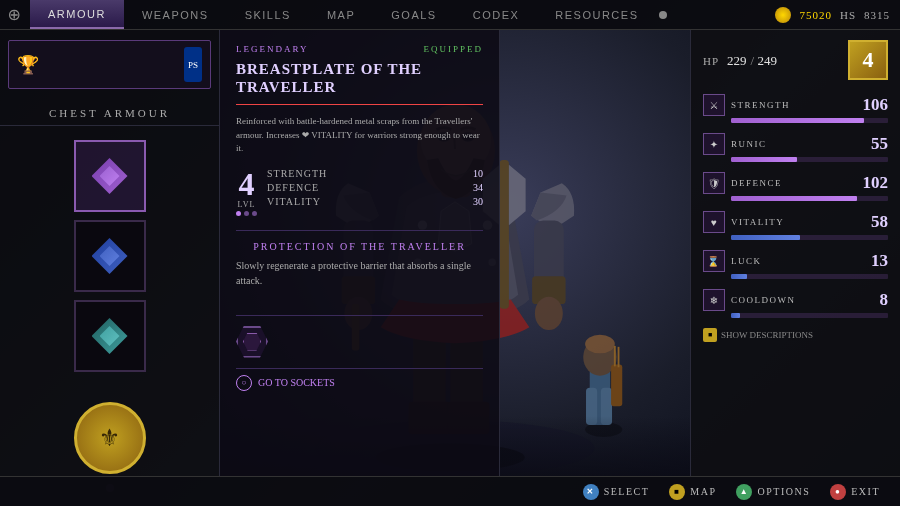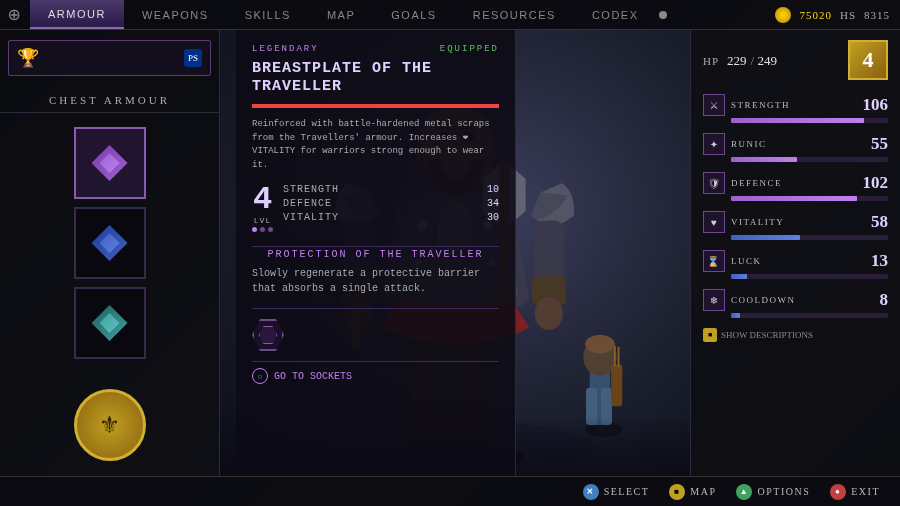--- a/index.html
+++ b/index.html
@@ -112,21 +112,21 @@
       color: #ccc;
       line-height: 1.4;
     }
     .trophy-earned {
       color: #fff;
       font-size: 11px;
       font-weight: bold;
     }
     .ps-icon {
       width: 18px;
-      height: 18px;
+      height: 35px;
       background: #003087;
       border-radius: 3px;
       display: flex;
       align-items: center;
       justify-content: center;
       font-size: 9px;
       color: white;
       margin-left: auto;
     }
     .panel-title {
@@ -212,48 +212,47 @@
       cursor: pointer;
     }
     .medallion-inner {
       font-size: 24px;
       color: rgba(20,10,0,0.8);
     }
 
     
     .center-panel {
       position: absolute;
-      left: 236px;
+      left: 220px;
       top: 30px;
       width: 280px;
       bottom: 30px;
       background: rgba(12,10,20,0.88);
       z-index: 5;
       border-right: 1px solid #2a2a3a;
       padding: 14px 16px;
-      font-family: Liberation Mono, monospace;
     }
     .item-quality {
       display: flex;
       justify-content: space-between;
       font-size: 9px;
       letter-spacing: 2px;
       color: #aaa;
       margin-bottom: 6px;
     }
     .item-quality .legendary { color: #c080f0; }
     .item-quality .equipped { color: #60c060; margin-left: 19px; }
     .item-name {
       font-size: 15px;
       letter-spacing: 1px;
       color: #e0d0ff;
       font-weight: bold;
       margin-bottom: 10px;
       line-height: 1.2;
-      border-bottom: 4px solid #ef4444;
+      border-bottom: 1px solid #ef4444;
       padding-bottom: 8px;
     }
     .item-desc {
       font-size: 9px;
       color: #aaa;
       line-height: 1.5;
       margin-bottom: 12px;
     }
     .item-stats-row {
       display: flex;
@@ -295,22 +294,22 @@
     .stat-row {
       display: flex;
       justify-content: space-between;
       font-size: 10px;
       margin-bottom: 3px;
     }
     .stat-name { color: #aaa; letter-spacing: 1px; }
     .stat-val { color: #e0d0ff; }
     .ability-section {
       border-top: 1px solid #3a2a5a;
-      padding-top: 2px;
-      margin-bottom: 12px;
+      padding-top: 10px;
+      margin-bottom: 27px;
     }
     .ability-title {
       font-size: 10px;
       letter-spacing: 2px;
       color: #c080f0;
       margin-bottom: 6px;
       text-align: center;
     }
     .ability-desc {
       font-size: 10px;
@@ -639,22 +638,22 @@
   <div class="char-fog"></div>
 </div>
 
 <div class="top-nav">
   <div class="nav-item" style="font-size:16px;color:#888;">⊕</div>
   <div class="nav-item active">ARMOUR</div>
   <div class="nav-item">WEAPONS</div>
   <div class="nav-item">SKILLS</div>
   <div class="nav-item">MAP</div>
   <div class="nav-item">GOALS</div>
+  <div class="nav-item">CODEX</div>
   <div class="nav-item">RESOURCES</div>
-  <div class="nav-item">CODEX</div>
   <div class="nav-gems-icon"></div>
   <div class="nav-spacer"></div>
   <div class="nav-right">
     <span class="gold-icon"></span>
     <span class="nav-currency">75020</span>
     <span class="nav-hs">HS</span>
     <span class="nav-hs">8315</span>
   </div>
 </div>
 

